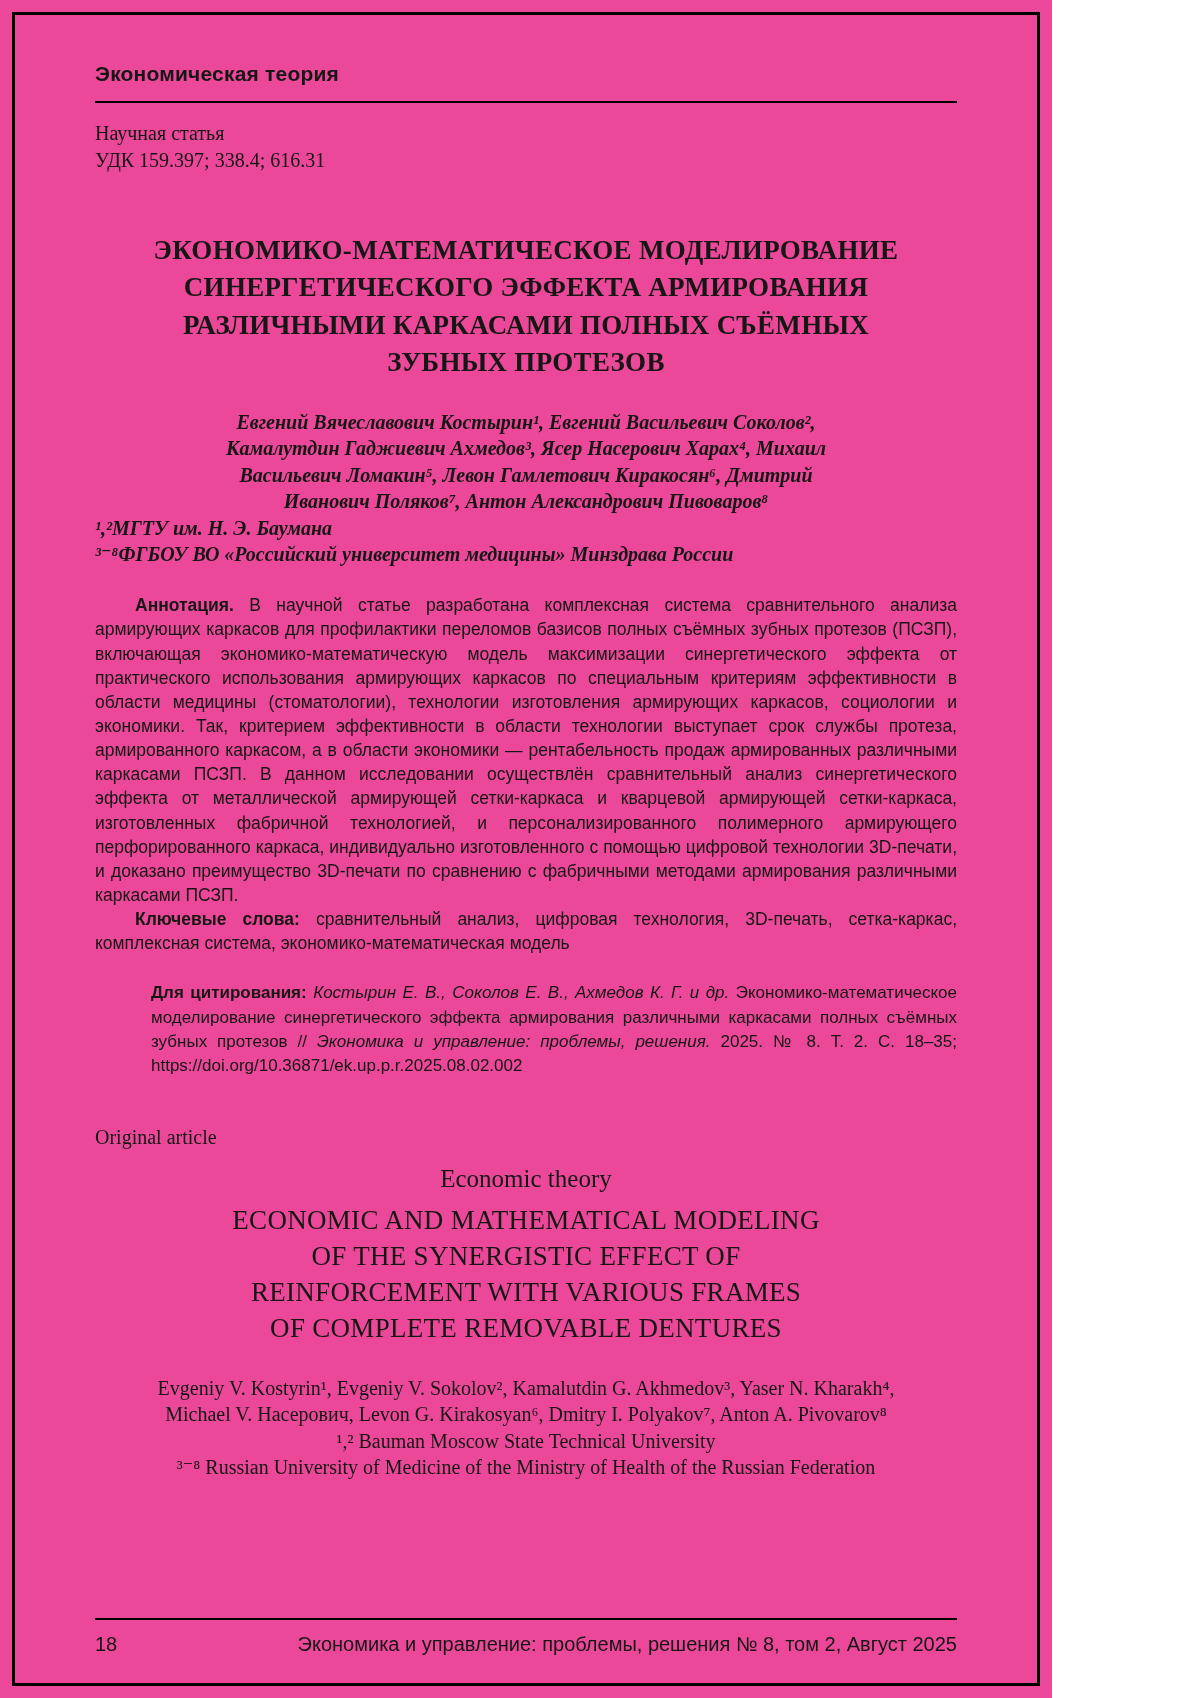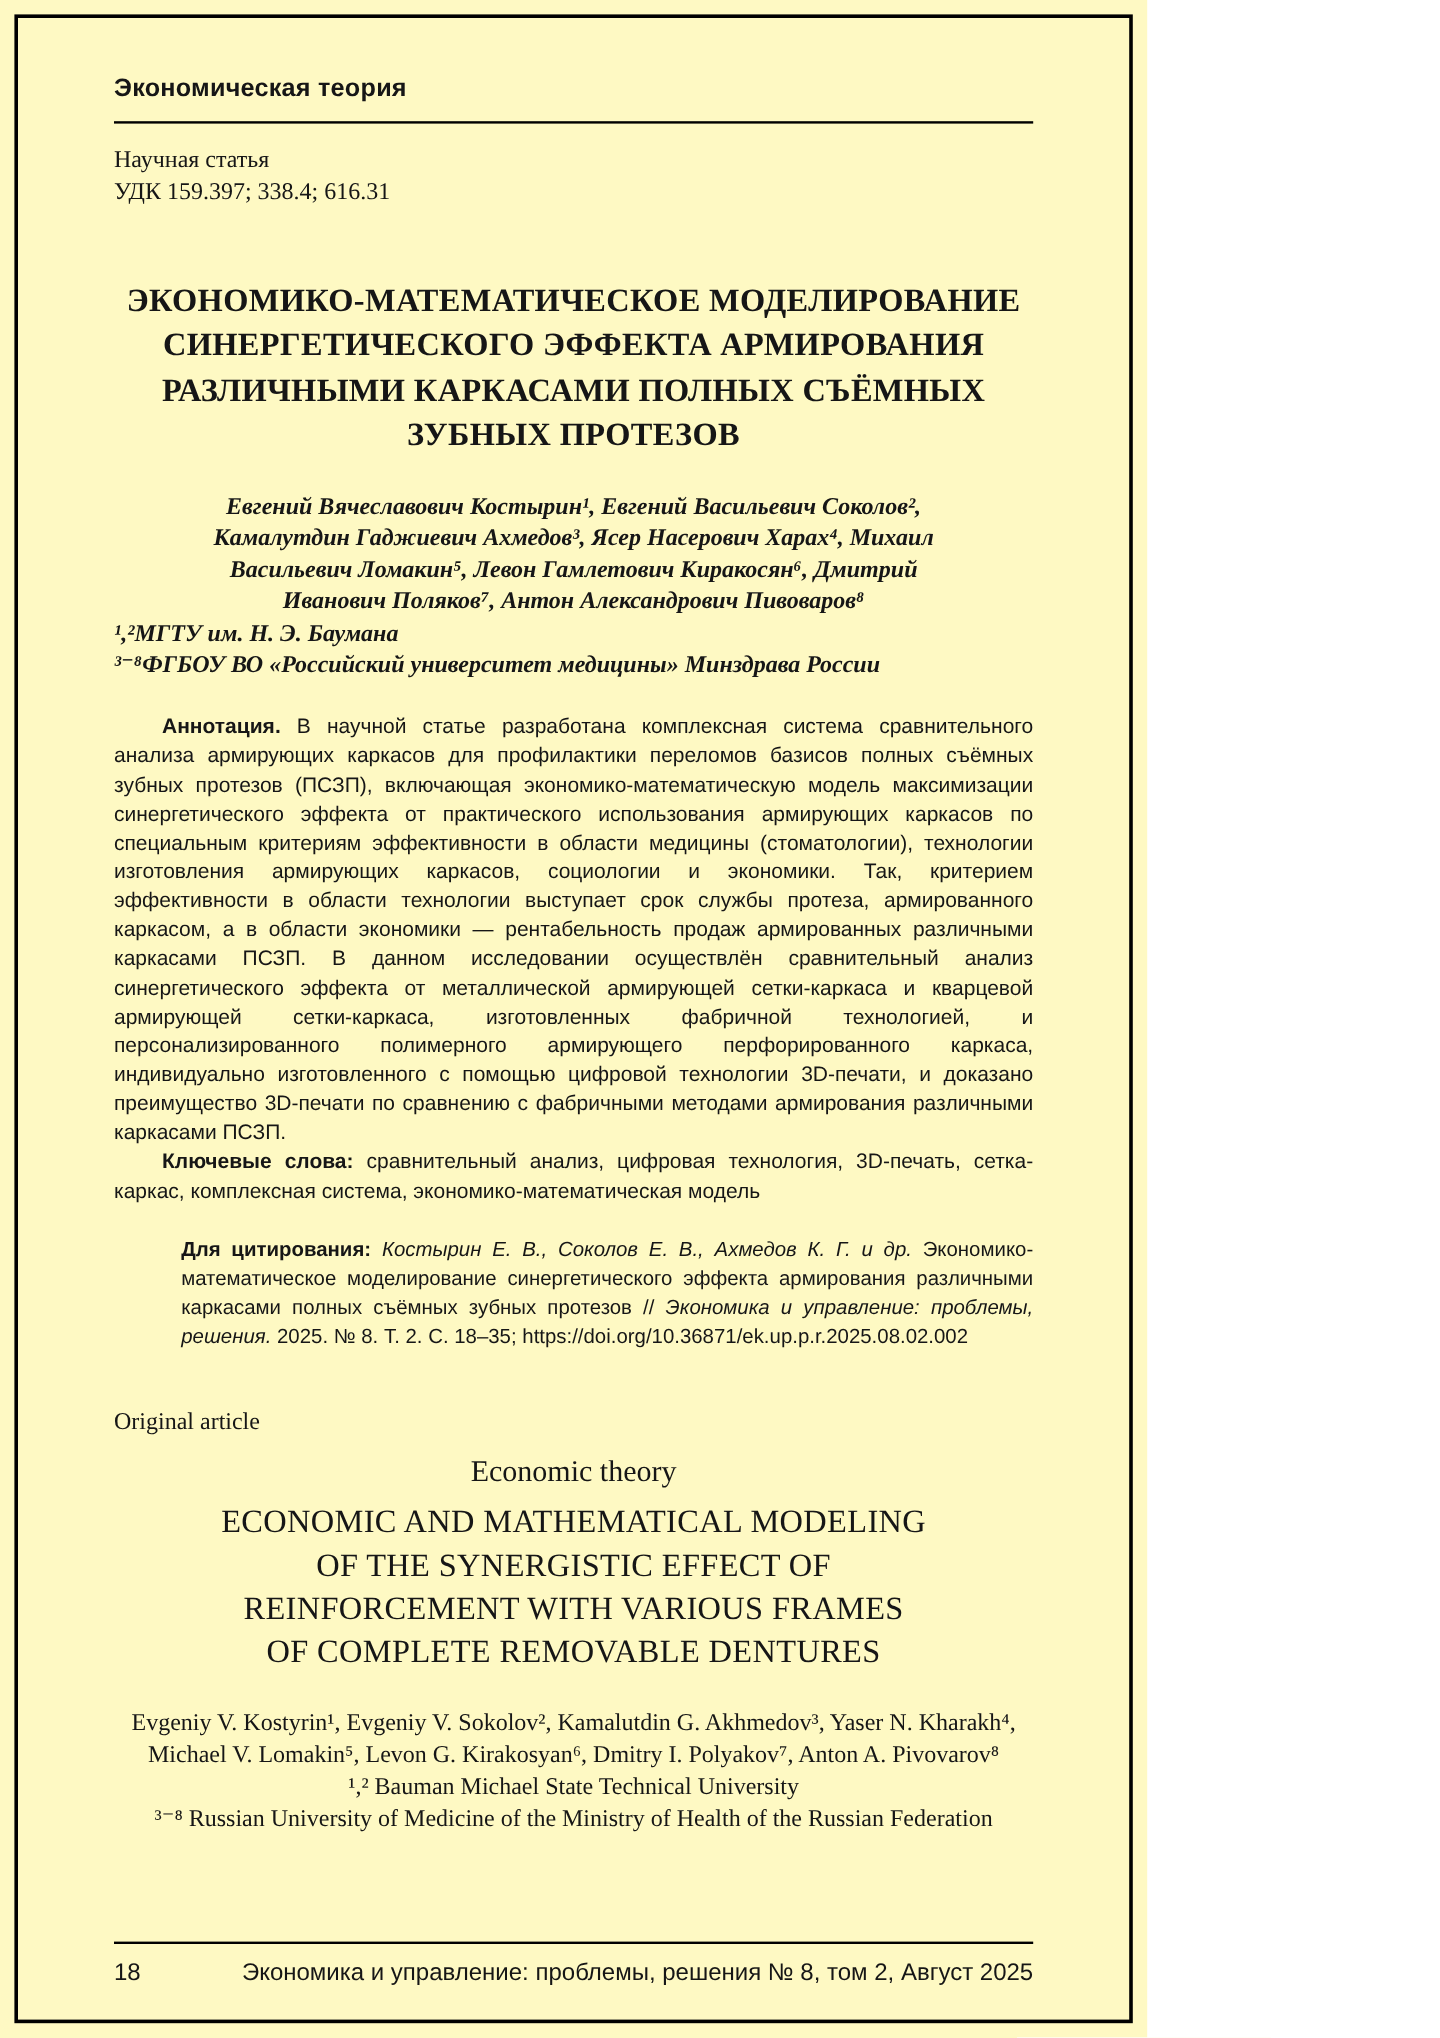--- a/index.html
+++ b/index.html
@@ -1,23 +1,23 @@
 <!DOCTYPE html>
 <html lang="ru"><head>
 <meta charset="utf-8">
 <style>
   * { margin: 0; padding: 0; box-sizing: border-box; }
   html, body { background: #ffffff; }
   body { width: 1200px; height: 1698px; margin: 0 auto; }
 
   .page {
     position: relative;
-    width: 956px;
+    width: 1052px;
     height: 1698px;
-    background: #fef9c3;
+    background: #ec4899;
     color: #161616;
     overflow: hidden;
   }
   .frame {
     position: absolute;
     inset: 12px;
     border: 3px solid #000;
     pointer-events: none;
   }
   .content {
@@ -181,23 +181,23 @@
     <div class="original-article">Original article</div>
 
     <div class="en-section">Economic theory</div>
 
     <div class="title-en">ECONOMIC AND MATHEMATICAL MODELING
 OF THE SYNERGISTIC EFFECT OF
 REINFORCEMENT WITH VARIOUS FRAMES
 OF COMPLETE REMOVABLE DENTURES</div>
 
     <div class="authors-en">Evgeniy V. Kostyrin¹, Evgeniy V. Sokolov², Kamalutdin G. Akhmedov³, Yaser N. Kharakh⁴,
-Michael V. Lomakin⁵, Levon G. Kirakosyan⁶, Dmitry I. Polyakov⁷, Anton A. Pivovarov⁸</div>
-
-    <div class="affil-en">¹,² Bauman Michael State Technical University</div>
+Michael V. Насерович, Levon G. Kirakosyan⁶, Dmitry I. Polyakov⁷, Anton A. Pivovarov⁸</div>
+
+    <div class="affil-en">¹,² Bauman Moscow State Technical University</div>
     <div class="affil-en">³⁻⁸ Russian University of Medicine of the Ministry of Health of the Russian Federation</div>
 
     <div class="footer">
       <div class="rule"></div>
       <div class="footer-row">
         <span>18</span>
         <span>Экономика и управление: проблемы, решения № 8, том 2, Август 2025</span>
       </div>
     </div>
 

